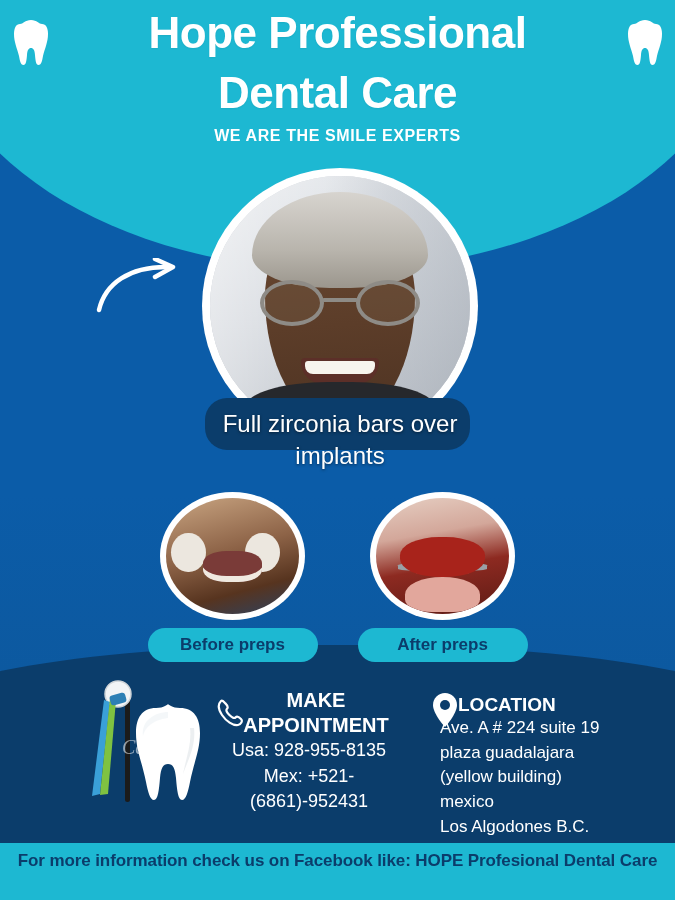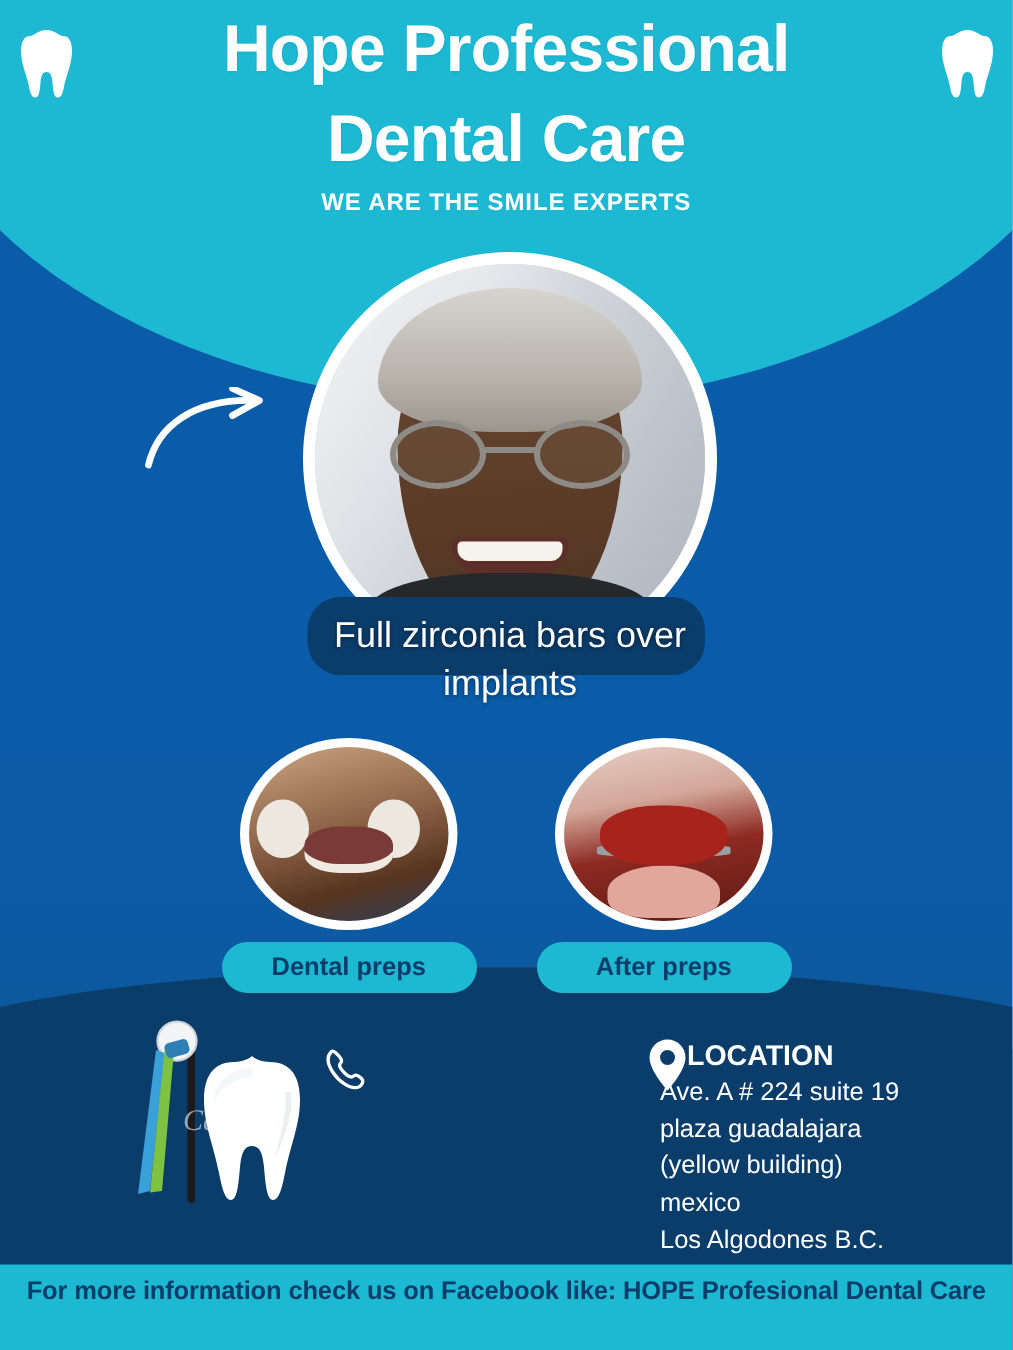--- a/index.html
+++ b/index.html
@@ -417,21 +417,21 @@
   <div class="hero-caption-text">Full zirconia bars over implants</div>
 
   <div class="navy-dome"></div>
   <div class="navy-dome-flat"></div>
 
   <div class="thumbs">
     <div class="thumb">
       <div class="thumb-ring">
         <div class="thumb-photo tp1"></div>
       </div>
-      <div class="thumb-label">Dental preps</div>
+      <div class="thumb-label">Before preps</div>
     </div>
     <div class="thumb">
       <div class="thumb-ring">
         <div class="thumb-photo tp2"></div>
       </div>
       <div class="thumb-label">After preps</div>
     </div>
   </div>
 
   <div class="tooth3d">
@@ -449,20 +449,27 @@
       <path d="M120 50 C122 66 116 80 113 96 C118 82 126 68 124 50 Z" fill="#e7ebee" opacity="0.8"></path>
     </svg>
     <div class="canva-mark">Canva</div>
   </div>
 
   <div class="phone-icon-wrap">
     <svg width="30" height="32" viewBox="0 0 30 32">
       <path d="M5 4 C2 7 2 12 6 18 C10 24 17 29 22 28 C25 27.4 27 24 25 22 C23.4 20.4 21 19 19.6 20.4 C18.2 21.8 16 20.6 13.4 18 C10.8 15.4 9.6 13.2 11 11.8 C12.4 10.4 11 8 9.4 6.4 C8 5 6.4 2.8 5 4 Z" fill="none" stroke="#ffffff" stroke-width="2.2" stroke-linejoin="round"></path>
     </svg>
   </div>
+  <div class="appt-block">
+    <div class="appt-title">MAKE</div>
+    <div class="appt-title">APPOINTMENT</div>
+    <div class="appt-line">Usa: 928-955-8135</div>
+    <div class="appt-line">Mex: +521-</div>
+    <div class="appt-line">(6861)-952431</div>
+  </div>
 
   <div class="pin-icon-wrap">
     <svg width="26" height="36" viewBox="0 0 26 36">
       <path d="M13 1 C6.4 1 1 6.4 1 13 C1 22 13 35 13 35 C13 35 25 22 25 13 C25 6.4 19.6 1 13 1 Z" fill="#ffffff"></path>
       <circle cx="13" cy="13" r="5" fill="#0B3D6B"></circle>
     </svg>
   </div>
   <div class="loc-block">
     <div class="loc-title">LOCATION</div>
     <div class="loc-line">Ave. A # 224 suite 19</div>

